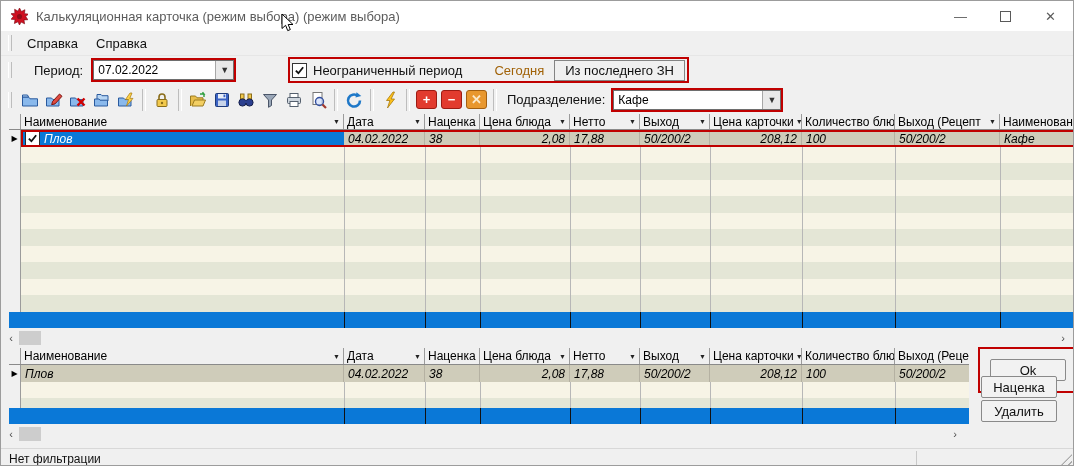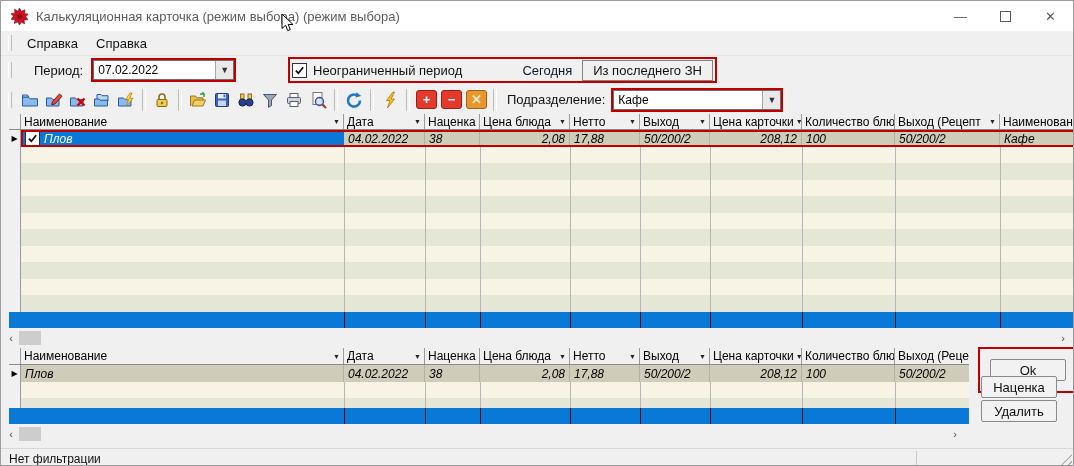--- a/index.html
+++ b/index.html
@@ -20,21 +20,21 @@
   #periodrow{position:absolute;left:0;top:54px;width:100%;height:30px;display:flex;align-items:center;}
   #periodlabel{font-size:13px;color:#111;margin:0 8px 0 16px;}
   .redring{border:2px solid #c00000;}
   .combo{display:flex;align-items:center;background:#fff;border:1px solid #6e6e6e;height:20px;box-sizing:border-box;}
   .combo .cval{flex:1;font-size:12px;padding:0 4px;color:#000;white-space:nowrap;overflow:hidden;}
   .combo .cbtn{width:17px;height:100%;background:#e9e9e9;border-left:1px solid #a7a7a7;display:flex;align-items:center;justify-content:center;font-size:9px;color:#333;}
   #periodcombo{width:141px;}
   #periodgroup{position:absolute;left:287px;top:2px;height:26px;display:flex;align-items:center;box-sizing:border-box;padding:0 2px;}
   .checkbox{width:13px;height:13px;background:#fff;border:1px solid #333;display:flex;align-items:center;justify-content:center;flex:0 0 auto;}
   #unlimlabel{font-size:13px;color:#111;margin-left:6px;white-space:nowrap;}
-  #todaybtn{font-size:13px;color:#0f172a;margin-left:54px;padding:2px 6px;white-space:nowrap;}
+  #todaybtn{font-size:13px;color:#a16207;margin-left:26px;padding:2px 6px;white-space:nowrap;}
   #lastznbtn{font-size:13px;color:#111;border:1px solid #848484;background:#f0f0f0;padding:2px 10px;margin-left:4px;white-space:nowrap;}
   
   #toolbar{position:absolute;left:0;top:84px;width:100%;height:29px;display:flex;align-items:center;}
   .tbtn{width:24px;height:24px;display:flex;align-items:center;justify-content:center;flex:0 0 auto;}
   .tbtn svg{width:18px;height:18px;}
   .tsep{width:2px;height:22px;border-left:1px solid #bdbdbd;border-right:1px solid #fff;margin:0 4px;flex:0 0 auto;}
   .colorbtn{width:21px;height:19px;margin:0 2px;border-radius:3px;display:flex;align-items:center;justify-content:center;font-weight:bold;font-size:13px;flex:0 0 auto;box-sizing:border-box;}
   .cb-red{background:#e23b2e;border:1px solid #9c1b12;color:#fff;}
   .cb-orange{background:#e8972e;border:1px solid #a35f10;color:#fbe9cb;}
   #deptlabel{font-size:13px;color:#111;margin:0 6px 0 6px;white-space:nowrap;}

